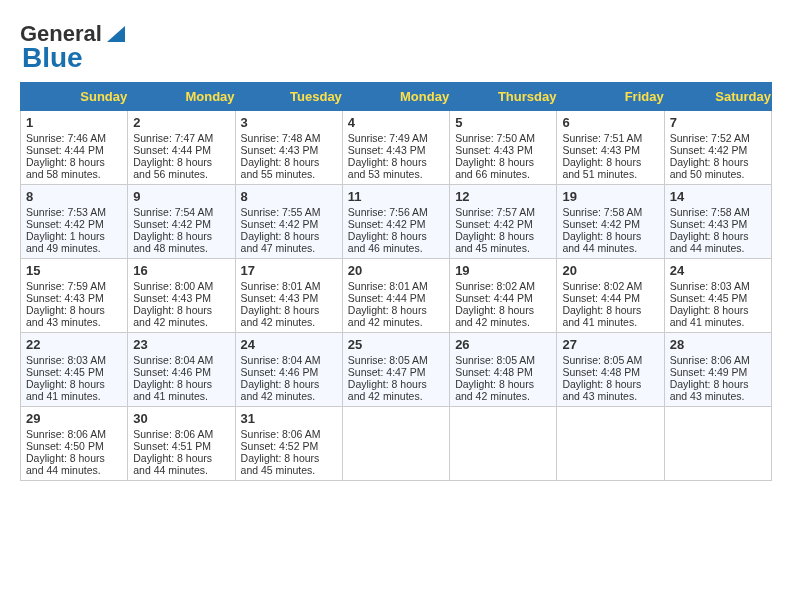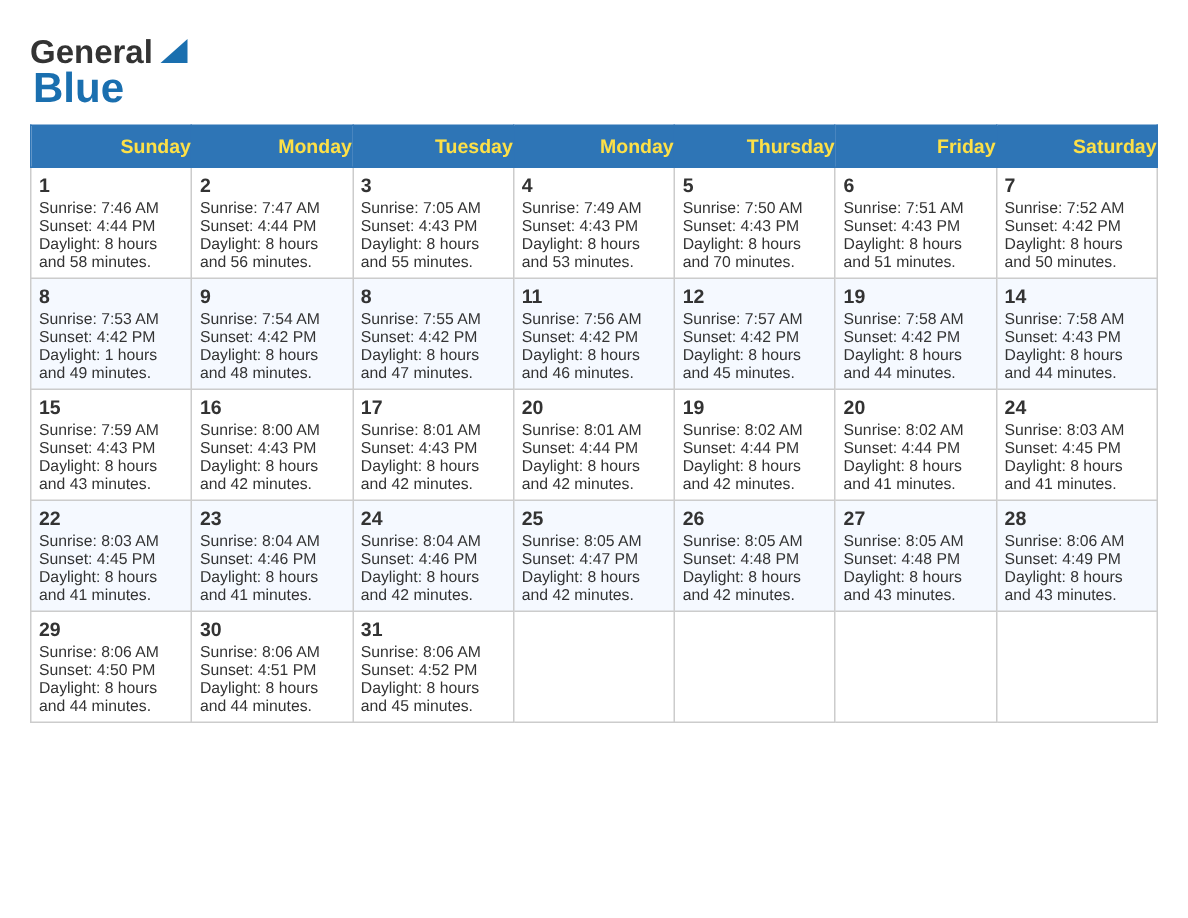--- a/index.html
+++ b/index.html
@@ -99,23 +99,23 @@
         <th>Monday</th>
         <th>Thursday</th>
         <th>Friday</th>
         <th>Saturday</th>
       </tr>
   </thead>
   <tbody id="calendar-body">
   <tr>
         <td><span class="day-num">1</span><span>Sunrise: 7:46 AM</span><br><span>Sunset: 4:44 PM</span><br><span>Daylight: 8 hours and 58 minutes.</span></td>
         <td><span class="day-num">2</span><span>Sunrise: 7:47 AM</span><br><span>Sunset: 4:44 PM</span><br><span>Daylight: 8 hours and 56 minutes.</span></td>
-        <td><span class="day-num">3</span><span>Sunrise: 7:05 AM</span><br><span>Sunset: 4:43 PM</span><br><span>Daylight: 8 hours and 55 minutes.</span></td>
+        <td><span class="day-num">3</span><span>Sunrise: 7:48 AM</span><br><span>Sunset: 4:43 PM</span><br><span>Daylight: 8 hours and 55 minutes.</span></td>
         <td><span class="day-num">4</span><span>Sunrise: 7:49 AM</span><br><span>Sunset: 4:43 PM</span><br><span>Daylight: 8 hours and 53 minutes.</span></td>
-        <td><span class="day-num">5</span><span>Sunrise: 7:50 AM</span><br><span>Sunset: 4:43 PM</span><br><span>Daylight: 8 hours and 70 minutes.</span></td>
+        <td><span class="day-num">5</span><span>Sunrise: 7:50 AM</span><br><span>Sunset: 4:43 PM</span><br><span>Daylight: 8 hours and 66 minutes.</span></td>
         <td><span class="day-num">6</span><span>Sunrise: 7:51 AM</span><br><span>Sunset: 4:43 PM</span><br><span>Daylight: 8 hours and 51 minutes.</span></td>
         <td><span class="day-num">7</span><span>Sunrise: 7:52 AM</span><br><span>Sunset: 4:42 PM</span><br><span>Daylight: 8 hours and 50 minutes.</span></td>
       </tr>
       <tr>
         <td><span class="day-num">8</span><span>Sunrise: 7:53 AM</span><br><span>Sunset: 4:42 PM</span><br><span>Daylight: 1 hours and 49 minutes.</span></td>
         <td><span class="day-num">9</span><span>Sunrise: 7:54 AM</span><br><span>Sunset: 4:42 PM</span><br><span>Daylight: 8 hours and 48 minutes.</span></td>
         <td><span class="day-num">8</span><span>Sunrise: 7:55 AM</span><br><span>Sunset: 4:42 PM</span><br><span>Daylight: 8 hours and 47 minutes.</span></td>
         <td><span class="day-num">11</span><span>Sunrise: 7:56 AM</span><br><span>Sunset: 4:42 PM</span><br><span>Daylight: 8 hours and 46 minutes.</span></td>
         <td><span class="day-num">12</span><span>Sunrise: 7:57 AM</span><br><span>Sunset: 4:42 PM</span><br><span>Daylight: 8 hours and 45 minutes.</span></td>
         <td><span class="day-num">19</span><span>Sunrise: 7:58 AM</span><br><span>Sunset: 4:42 PM</span><br><span>Daylight: 8 hours and 44 minutes.</span></td>

